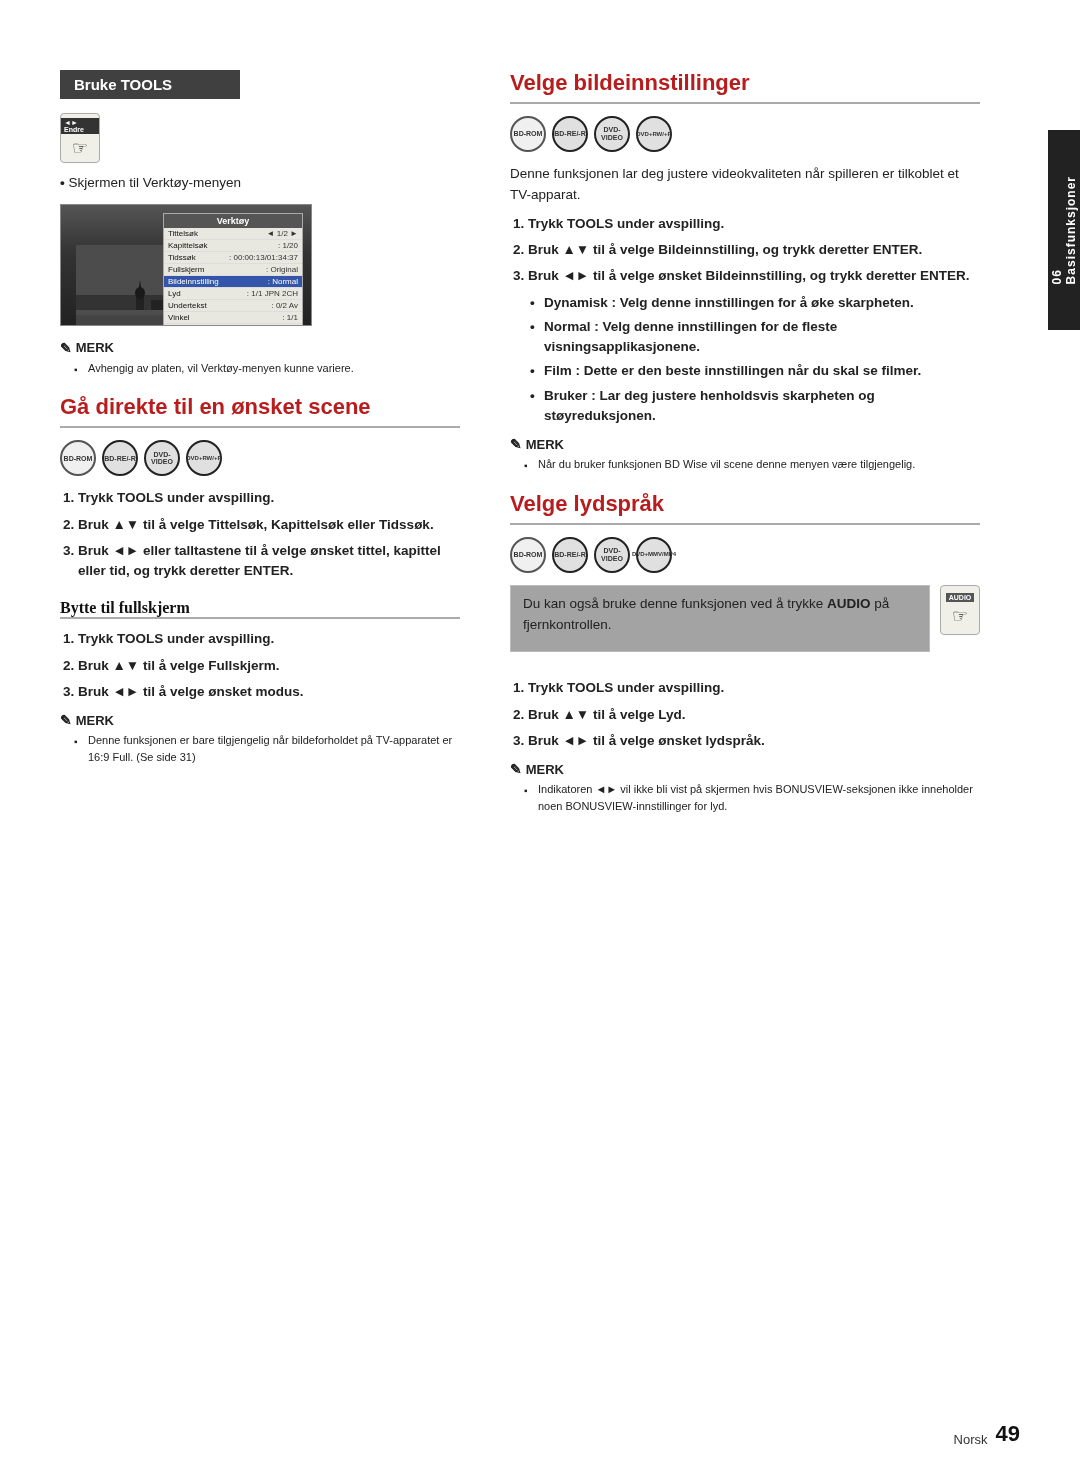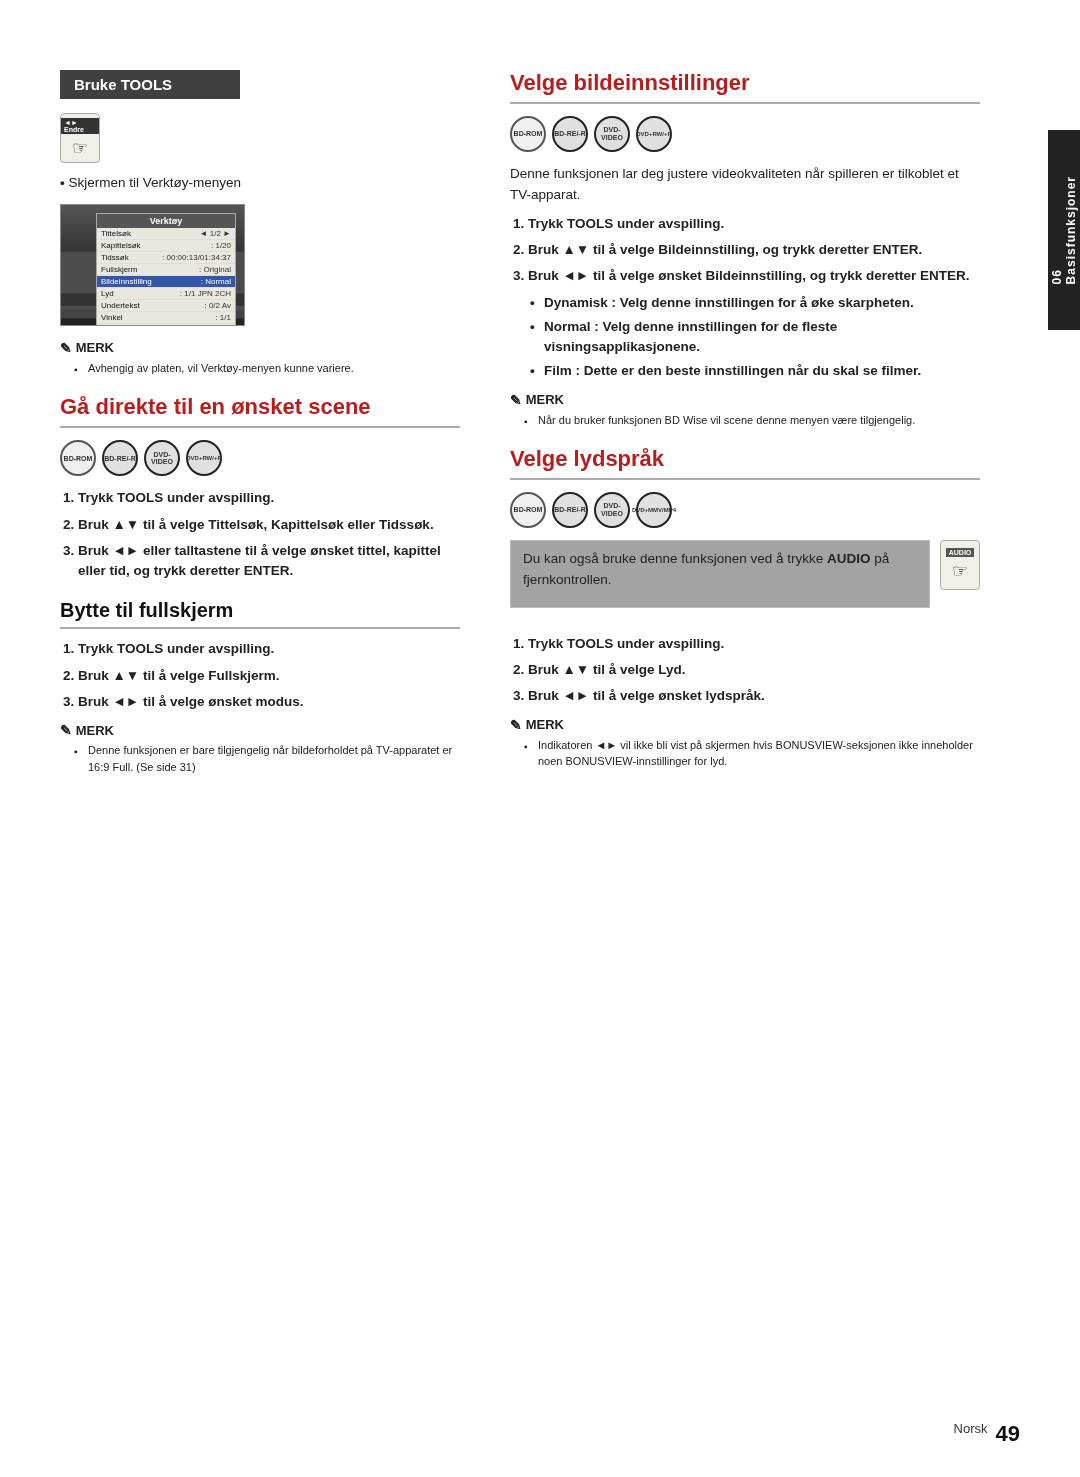--- a/index.html
+++ b/index.html
@@ -74,26 +74,26 @@
     .section-heading {
       font-size: 22px;
       font-weight: bold;
       color: #b91c1c;
       margin-bottom: 12px;
       border-bottom: 2px solid #aaa;
       padding-bottom: 6px;
     }
 
     .section-heading-sm {
-      font-size: 20px;
+      font-size: 16px;
       font-weight: bold;
       color: #111;
       margin-bottom: 10px;
       border-bottom: 2px solid #aaa;
-      padding-bottom: 5px;
+      font-family: Liberation Serif, serif;
     }
 
     p {
       line-height: 1.55;
       margin-bottom: 8px;
       font-size: 13.5px;
     }
 
     ol {
       padding-left: 18px;
@@ -203,21 +203,21 @@
 
     
     .tools-img-wrapper {
       margin: 10px 0 14px 0;
       display: flex;
       gap: 10px;
       align-items: flex-start;
     }
 
     .tools-screenshot {
-      width: 185px;
+      width: 252px;
       border: 1px solid #888;
       background: #ec4899;
       position: relative;
       overflow: hidden;
     }
 
     .tools-bg {
       width: 100%;
       height: 120px;
       background: linear-gradient(180deg, #555 0%, #333 40%, #222 100%);
@@ -334,21 +334,21 @@
     .divider-section {
       margin-bottom: 18px;
     }
 
     
     .page-footer {
       position: absolute;
       bottom: 30px;
       right: 60px;
       display: flex;
-      align-items: flex-start;
+      align-items: flex-end;
       gap: 8px;
       font-size: 13px;
       color: #333;
     }
 
     .page-number {
       font-size: 22px;
       font-weight: bold;
       color: #111;
     }
@@ -512,20 +512,21 @@
       <p>Denne funksjonen lar deg justere videokvaliteten når spilleren er tilkoblet et TV-apparat.</p>
 
       <ol>
         <li>Trykk <strong>TOOLS</strong> under avspilling.</li>
         <li>Bruk ▲▼ til å velge <strong>Bildeinnstilling</strong>, og trykk deretter <strong>ENTER</strong>.</li>
         <li>Bruk ◄► til å velge ønsket <strong>Bildeinnstilling</strong>, og trykk deretter <strong>ENTER</strong>.
           <ul class="bullet" style="margin-top:6px;">
             <li><strong>Dynamisk</strong> : Velg denne innstillingen for å øke skarpheten.</li>
             <li><strong>Normal</strong> : Velg denne innstillingen for de fleste visningsapplikasjonene.</li>
             <li><strong>Film</strong> : Dette er den beste innstillingen når du skal se filmer.</li>
+            <li><strong>Bruker</strong> : Lar deg justere henholdsvis skarpheten og støyreduksjonen.</li>
           </ul>
         </li>
       </ol>
 
       <div class="merk-box">
         <div class="merk-title">MERK</div>
         <div class="merk-inner">
           <ul>
             <li>Når du bruker funksjonen BD Wise vil scene denne menyen være tilgjengelig.</li>
           </ul>

